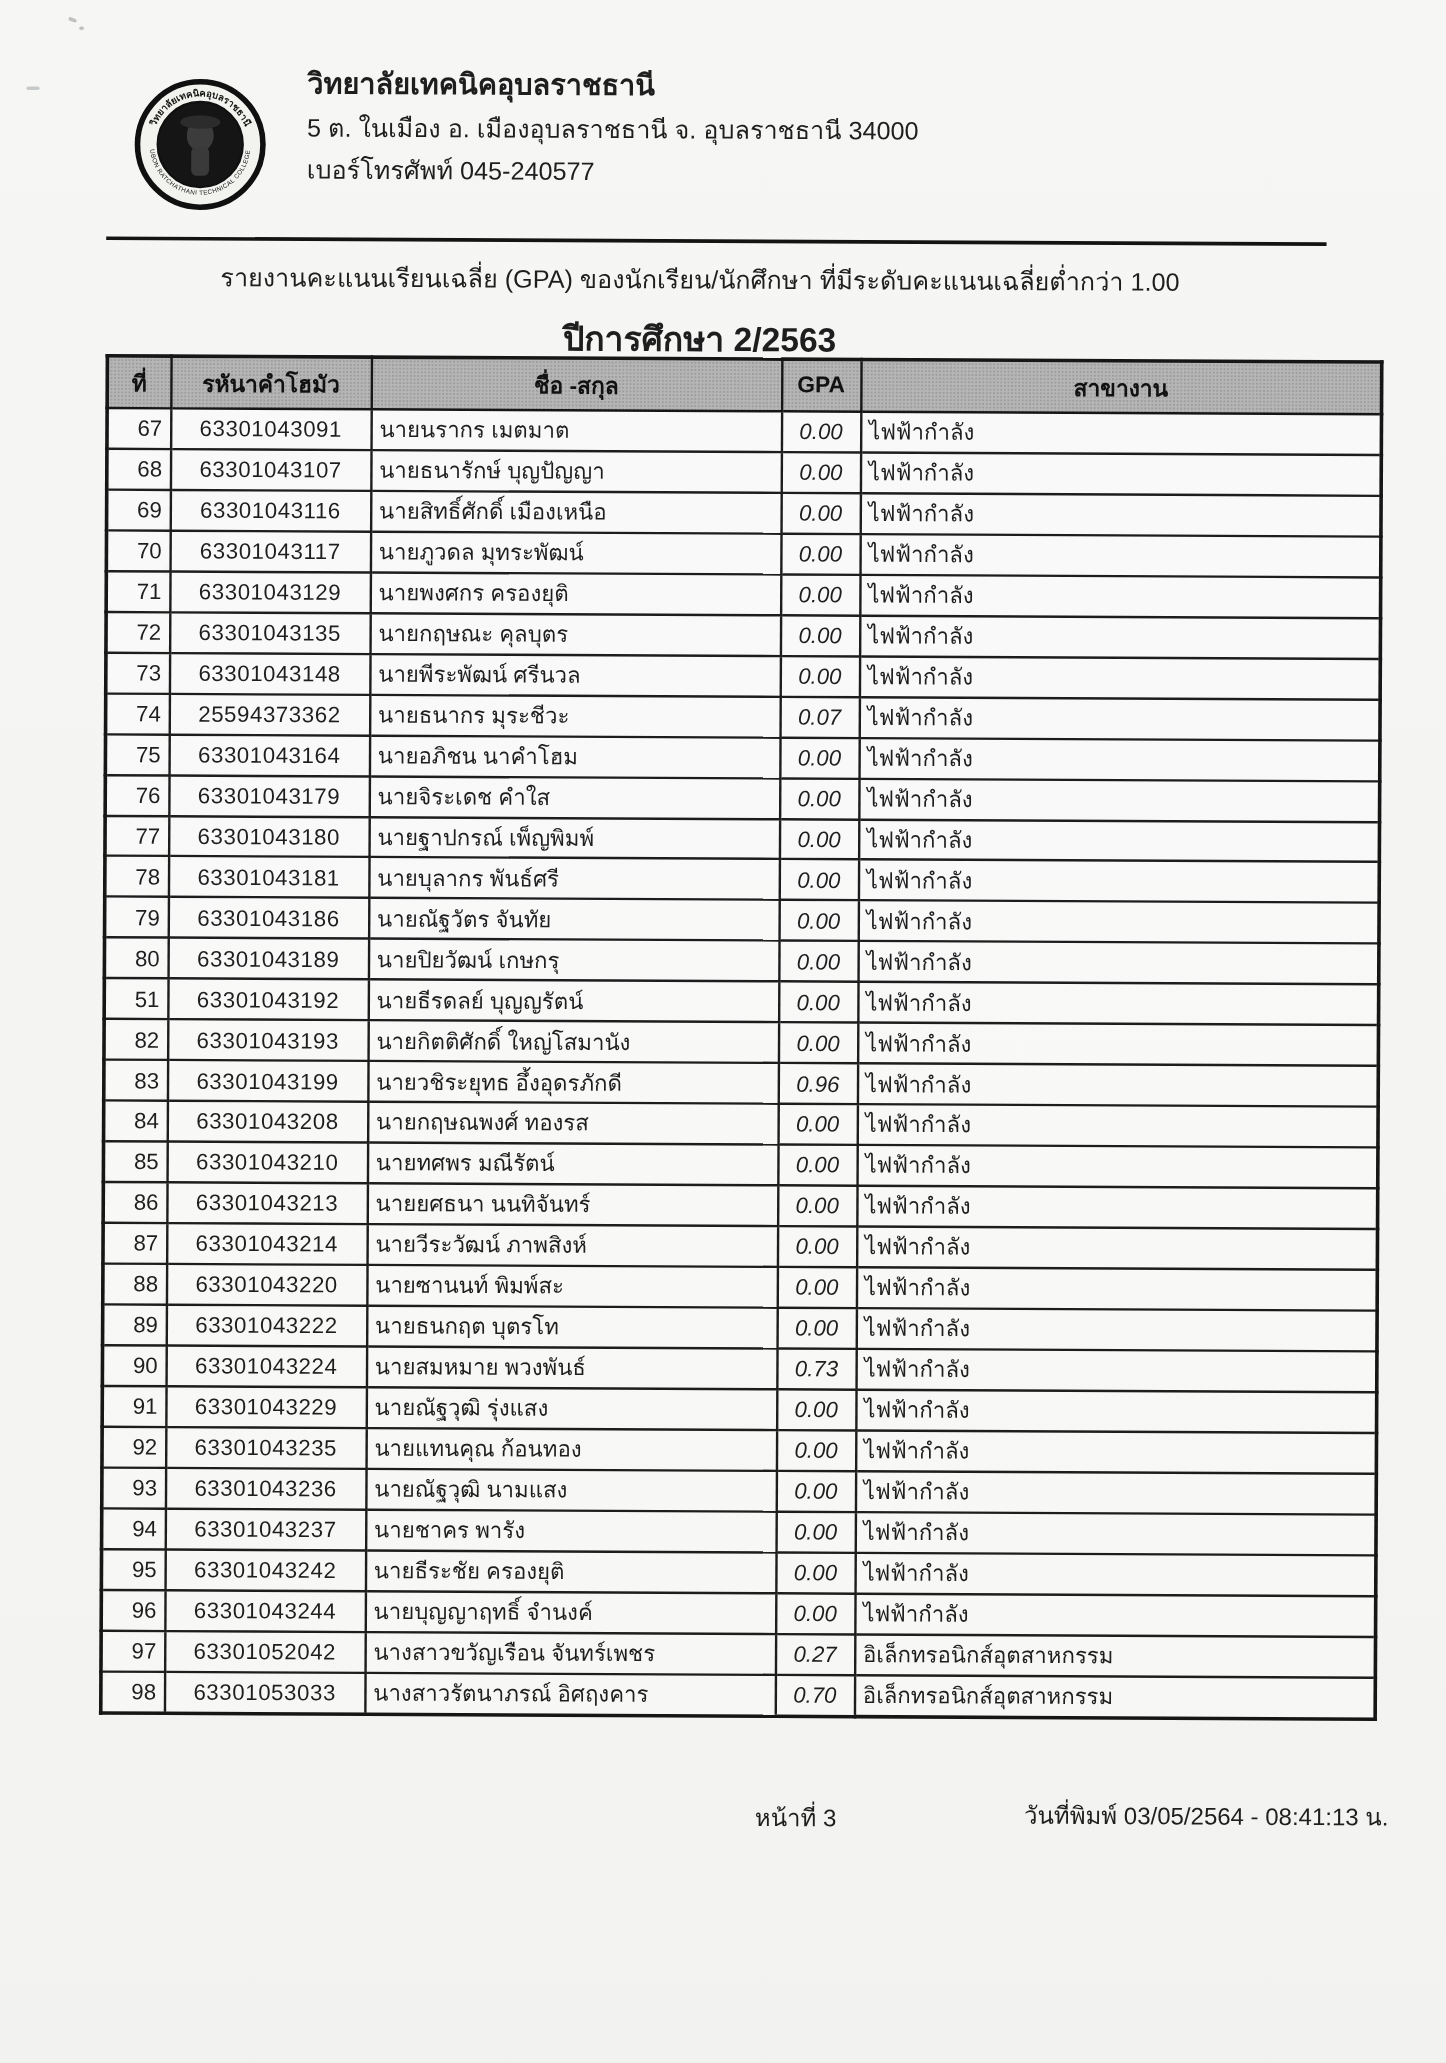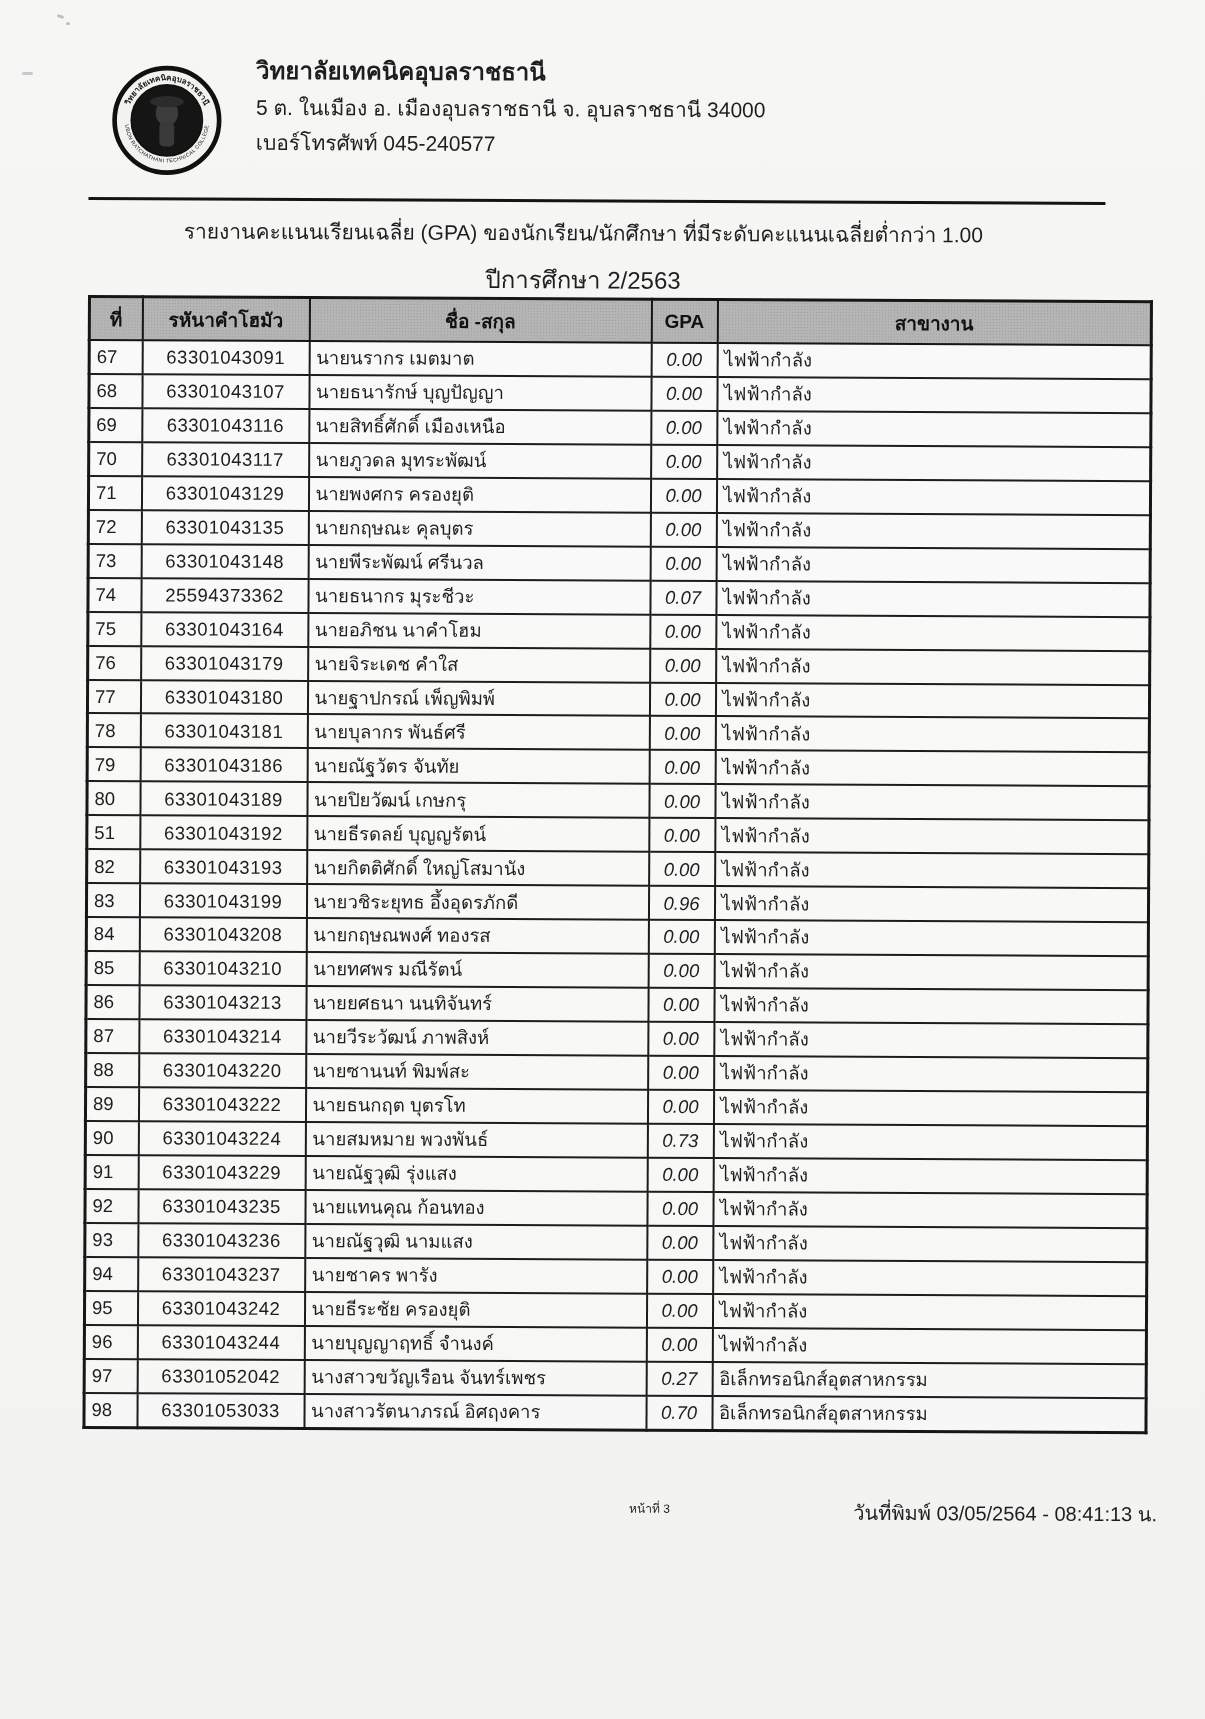--- a/index.html
+++ b/index.html
@@ -22,21 +22,21 @@
   
   .seal{position:absolute;left:110px;top:64px;}
   .college-info{position:absolute;left:255px;top:58px;width:760px;line-height:1.0;}
   .college-name{font-size:24px;font-weight:bold;margin-bottom:14px;}
   .college-addr{font-size:21px;margin-bottom:14px;}
   .college-phone{font-size:21px;}
   .rule{position:absolute;left:88px;top:197px;width:1017px;height:3px;background:#141414;}
   .title-wrap{position:absolute;left:88px;top:214px;width:990px;text-align:center;}
   .doc-title{font-size:21px;}
   .subtitle-wrap{position:absolute;left:88px;top:258px;width:990px;text-align:center;}
-  .doc-subtitle{font-size:24px;font-weight:normal;}
+  .doc-subtitle{font-size:28px;font-weight:bold;}
   
   table.gpa{
     position:absolute;left:88px;top:295px;width:1062px;height:1134px;
     border-collapse:collapse;table-layout:fixed;
     border:3px solid #161616;
   }
   table.gpa th{
     background-color:#b5b5b5;
     background-image:radial-gradient(#9c9c9c 0.8px, rgba(0,0,0,0) 0.9px);
     background-size:3px 3px;
@@ -44,27 +44,27 @@
     font-size:19px;font-weight:bold;
     height:41px;padding:0 4px;color:#111;
   }
   table.gpa td{
     border:2px solid #1d1d1d;
     font-size:18.5px;line-height:1.05;
     height:31.9px;padding:0 6px;
     overflow:hidden;white-space:nowrap;
     background:rgba(255,255,255,0.35);
   }
-  td.col-no{text-align:left;border-radius:12px;}
+  td.col-no{text-align:right;border-radius:12px;}
   td.col-id{text-align:center;letter-spacing:0.5px;}
   td.col-name{text-align:left;padding-left:14px;}
   td.col-gpa{text-align:center;font-style:italic;}
   td.col-dept{text-align:left;padding-left:10px;}
   
-  .page-num{position:absolute;left:635px;top:1496px;font-size:12px;}
+  .page-num{position:absolute;left:635px;top:1496px;font-size:20px;}
   .print-date{position:absolute;top:1493px;right:42px;font-size:20px;}
 </style>
 </head>
 <body>
 
 <div class="page">
 
   <span class="speck s1"></span>
   <span class="speck s2"></span>
   <span class="speck s3"></span>

